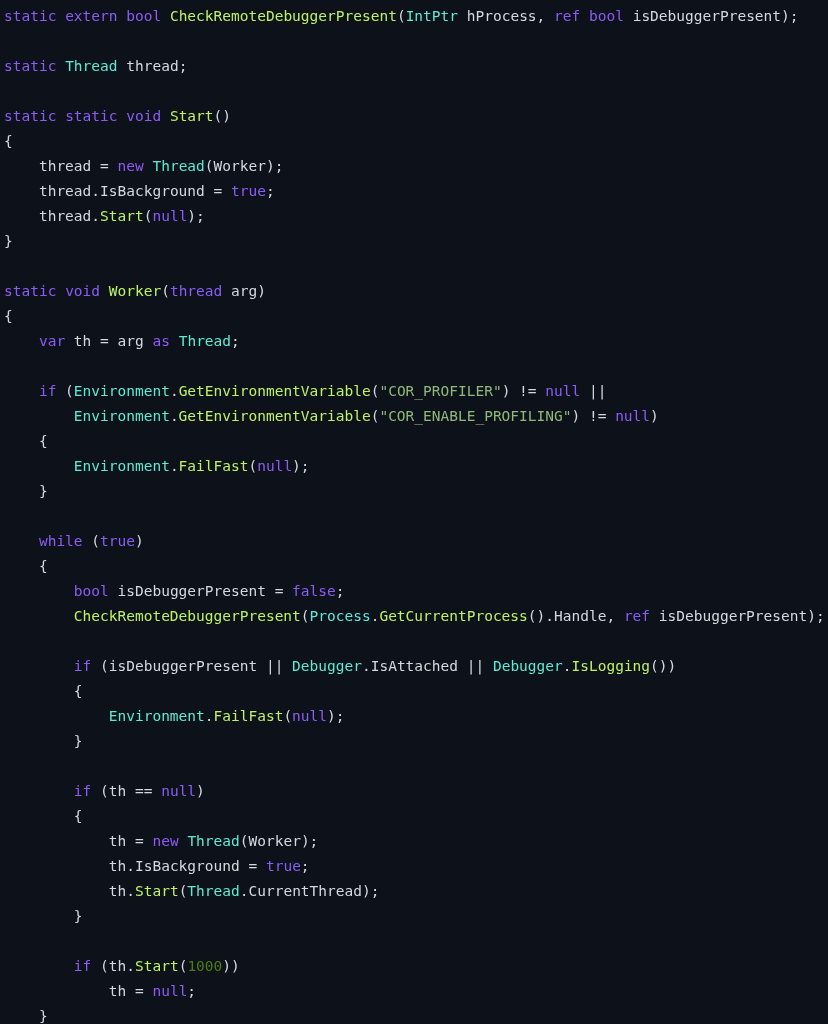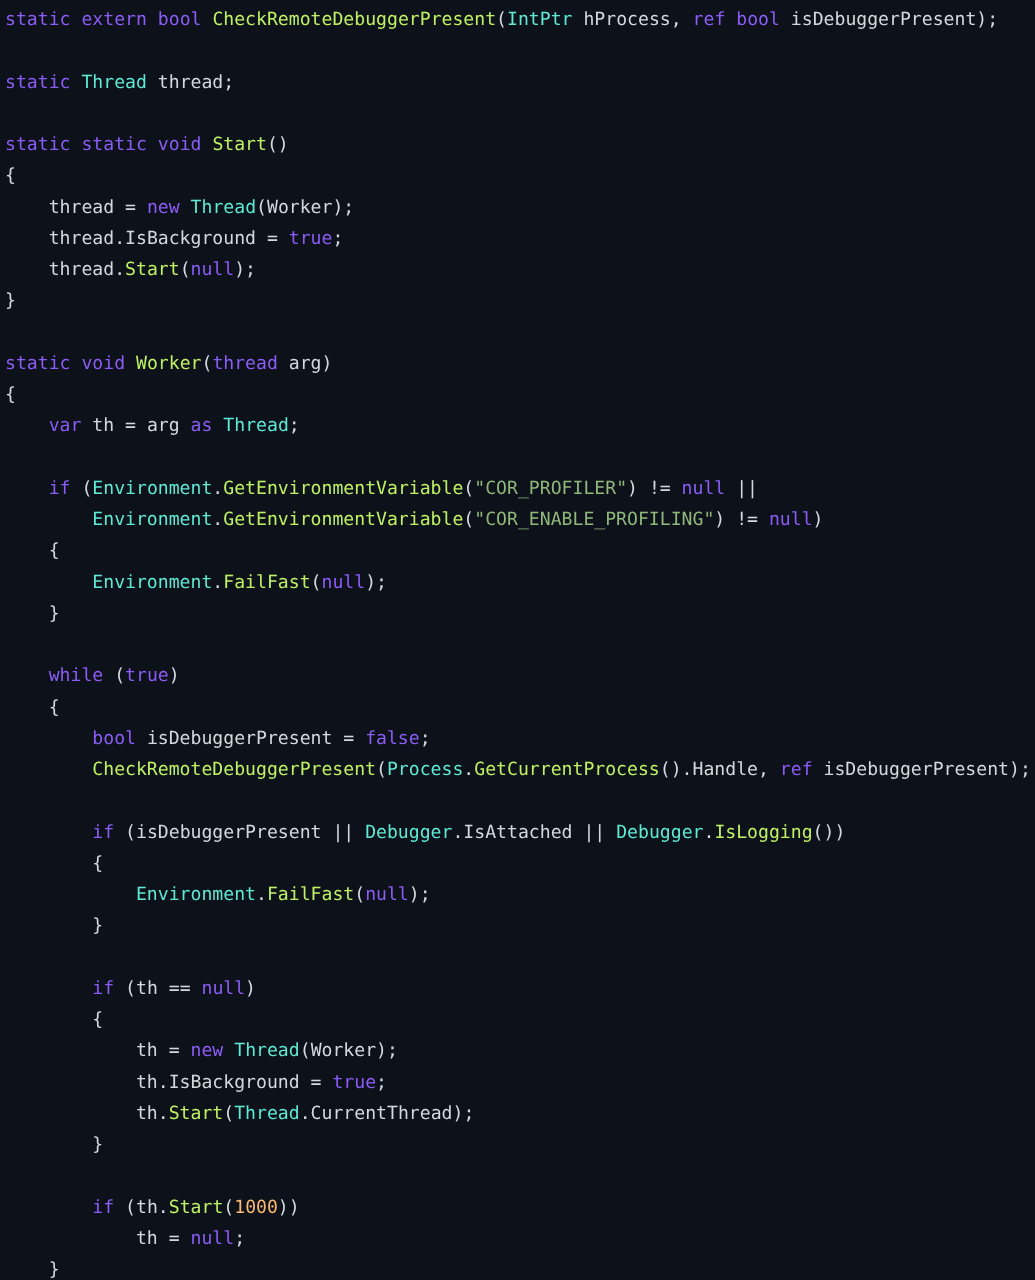--- a/index.html
+++ b/index.html
@@ -16,21 +16,21 @@
   }
   pre {
     margin: 0;
     padding: 4px 4px;
     white-space: pre;
   }
   .kw    { color: #8b5cf6; }   
   .type  { color: #5eead4; }   
   .func  { color: #bef264; }   
   .str   { color: #8fb87a; }   
-  .num   { color: #fdba74; }   
+  .num   { color: #4d7c0f; }   
   .punc  { color: #d4d8df; }   
   .ident { color: #d4d8df; }
 </style>
 </head>
 <body>
 
 <pre id="code"><span class="kw">static</span><span class="punc"> </span><span class="kw">extern</span><span class="punc"> </span><span class="kw">bool</span><span class="punc"> </span><span class="func">CheckRemoteDebuggerPresent</span><span class="punc">(</span><span class="type">IntPtr</span><span class="punc"> </span><span class="ident">hProcess</span><span class="punc">, </span><span class="kw">ref</span><span class="punc"> </span><span class="kw">bool</span><span class="punc"> </span><span class="ident">isDebuggerPresent</span><span class="punc">);</span>
 
 <span class="kw">static</span><span class="punc"> </span><span class="type">Thread</span><span class="punc"> </span><span class="ident">thread</span><span class="punc">;</span>
 

